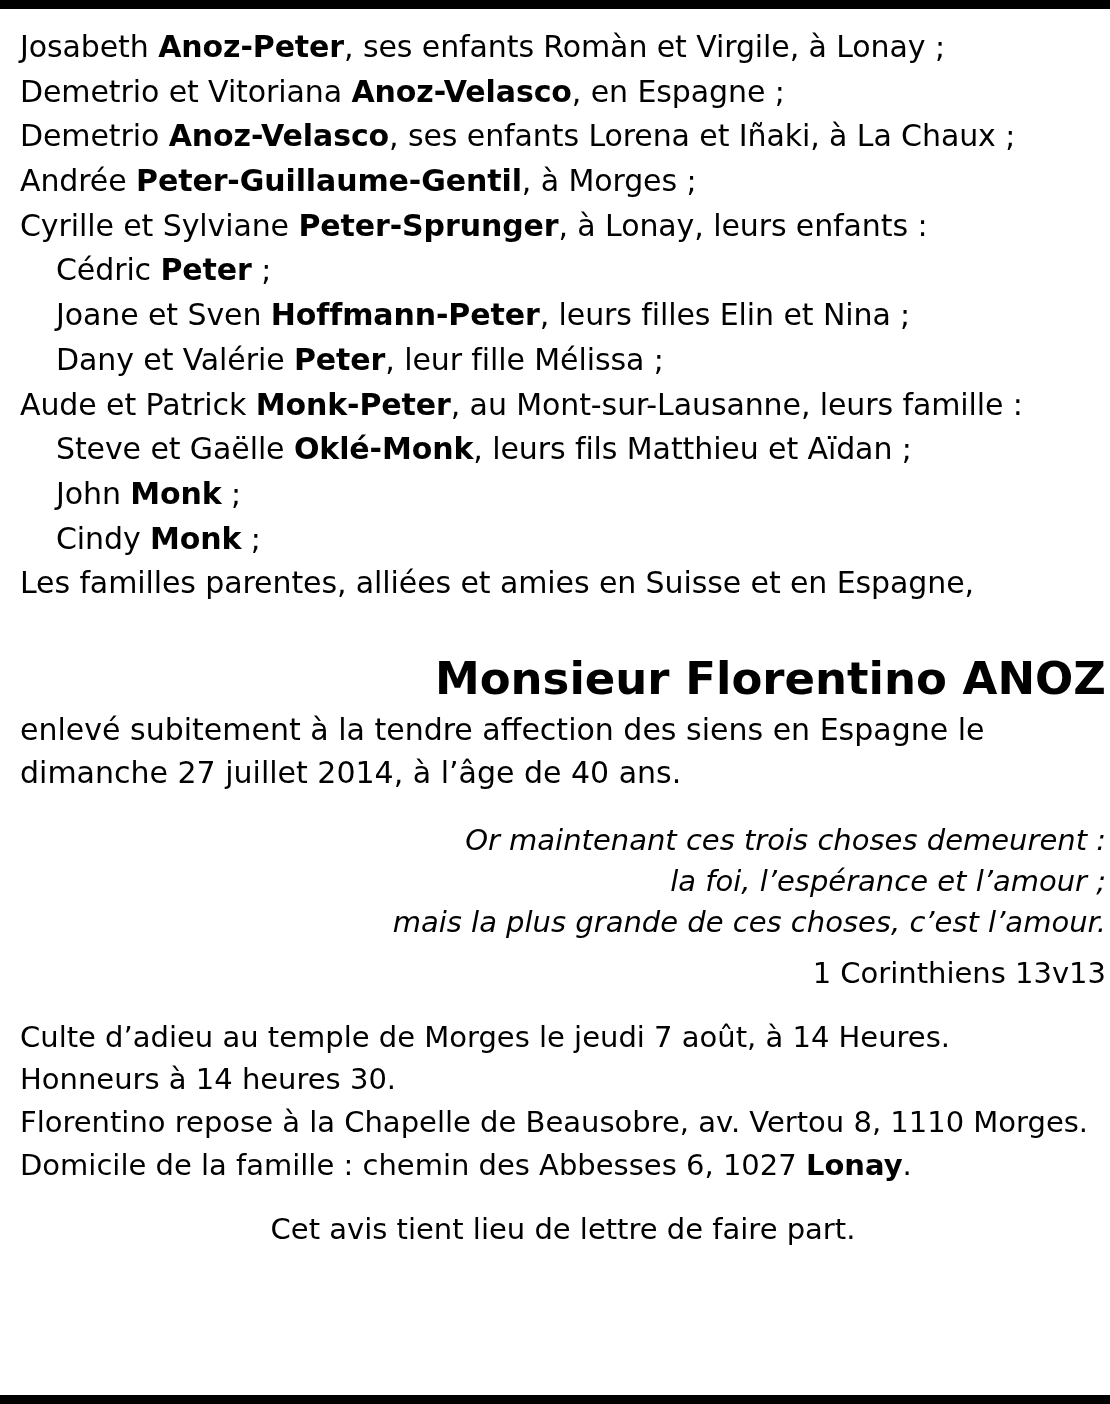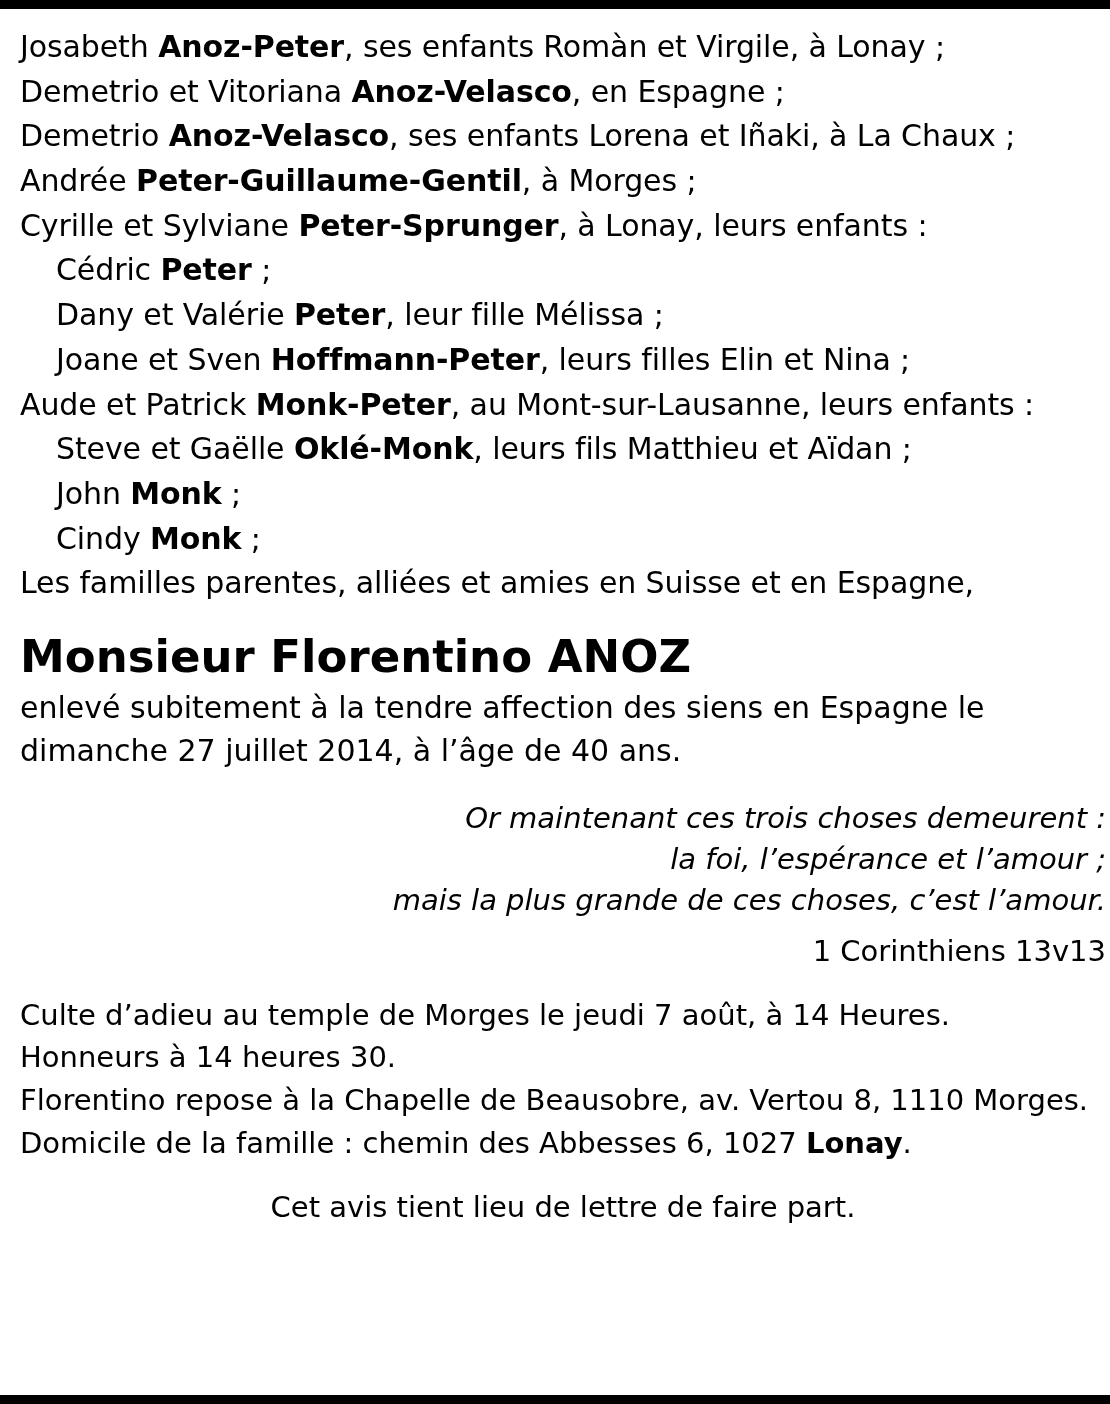--- a/index.html
+++ b/index.html
@@ -53,25 +53,25 @@
   .family-line {
     white-space: nowrap;
   }
   .family-line.indent {
     padding-left: 36px;
   }
   b, .bold {
     font-weight: bold;
   }
   .deceased-name {
-    text-align: left;
+    text-align: right;
     font-size: 45px;
     font-weight: bold;
     letter-spacing: 0px;
-    margin-top: 24px;
+    margin-top: 46px;
     margin-bottom: 4px;
   }
   .nickname {
     text-align: center;
     font-size: 29px;
     margin-bottom: 22px;
   }
   .announce {
     font-size: 30px;
     line-height: 1.42;
@@ -119,23 +119,23 @@
 
   <div class="content">
 
     <div class="family-list">
         <div class="family-line"><span>Josabeth </span><b>Anoz-Peter</b><span>, ses enfants Romàn et Virgile, à Lonay ;</span></div>
         <div class="family-line"><span>Demetrio et Vitoriana </span><b>Anoz-Velasco</b><span>, en Espagne ;</span></div>
         <div class="family-line"><span>Demetrio </span><b>Anoz-Velasco</b><span>, ses enfants  Lorena et Iñaki, à La Chaux ;</span></div>
         <div class="family-line"><span>Andrée </span><b>Peter-Guillaume-Gentil</b><span>, à Morges ;</span></div>
         <div class="family-line"><span>Cyrille et Sylviane </span><b>Peter-Sprunger</b><span>, à Lonay, leurs enfants :</span></div>
         <div class="family-line indent"><span>Cédric </span><b>Peter</b><span> ;</span></div>
+        <div class="family-line indent"><span>Joane et Sven </span><b>Hoffmann-Peter</b><span>, leurs filles Elin et Nina ;</span></div>
         <div class="family-line indent"><span>Dany et Valérie </span><b>Peter</b><span>, leur fille Mélissa ;</span></div>
-        <div class="family-line indent"><span>Joane et Sven </span><b>Hoffmann-Peter</b><span>, leurs filles Elin et Nina ;</span></div>
-        <div class="family-line"><span>Aude et Patrick </span><b>Monk-Peter</b><span>, au Mont-sur-Lausanne, leurs enfants :</span></div>
+        <div class="family-line"><span>Aude et Patrick </span><b>Monk-Peter</b><span>, au Mont-sur-Lausanne, leurs famille :</span></div>
         <div class="family-line indent"><span>Steve et Gaëlle </span><b>Oklé-Monk</b><span>, leurs fils Matthieu et Aïdan ;</span></div>
         <div class="family-line indent"><span>John </span><b>Monk</b><span> ;</span></div>
         <div class="family-line indent"><span>Cindy </span><b>Monk</b><span> ;</span></div>
         <div class="family-line"><span>Les familles parentes, alliées et amies en Suisse et en Espagne,</span></div>
       </div>
 
     <div class="deceased-name">Monsieur Florentino ANOZ</div>
 
 
     <div class="announce">

